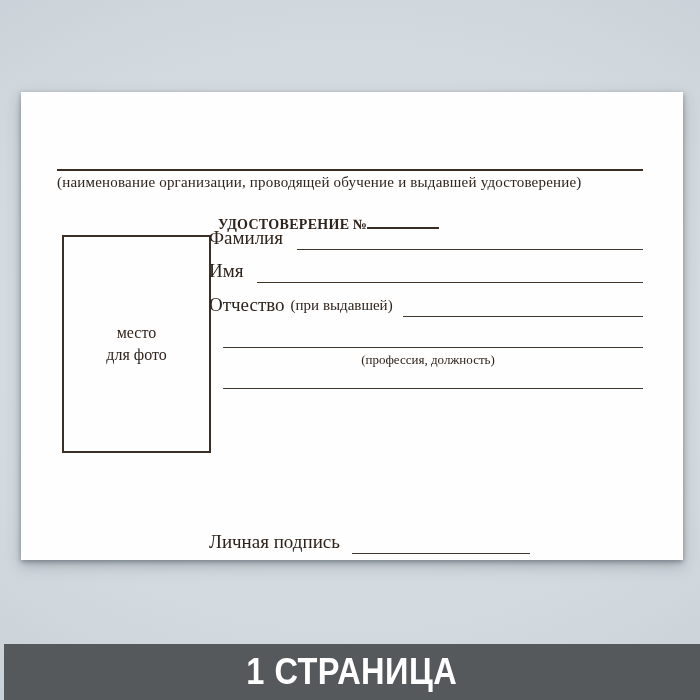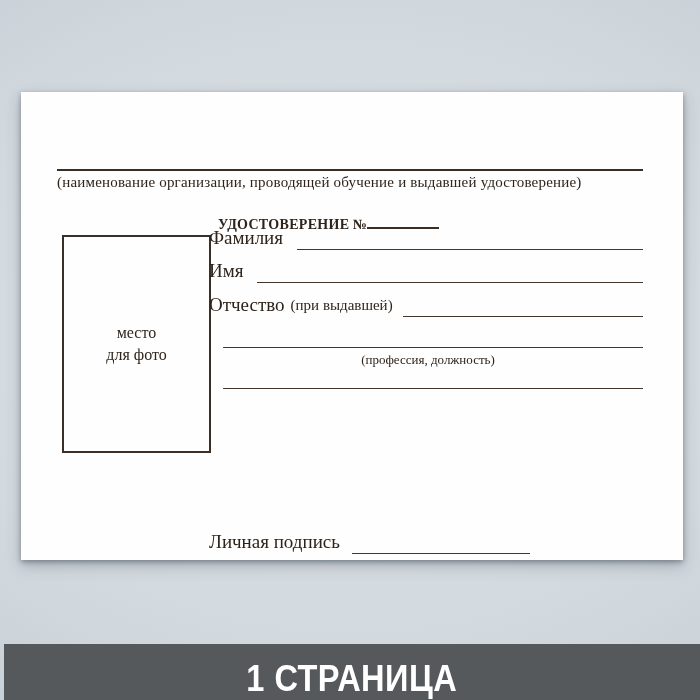--- a/index.html
+++ b/index.html
@@ -127,21 +127,21 @@
   .cap-caption-organization { top: 301px; }
   
   .footer {
     position: absolute;
     left: 4px;
     right: 0;
     bottom: 0;
     height: 56px;
     background: #56595c;
     display: flex;
-    align-items: flex-end;
+    align-items: center;
     justify-content: center;
   }
   .footer-label {
     font-family: "Liberation Sans", sans-serif;
     font-weight: bold;
     font-size: 37px;
     color: #ffffff;
     letter-spacing: 0.5px;
     transform: scaleX(0.88);
     white-space: nowrap;

